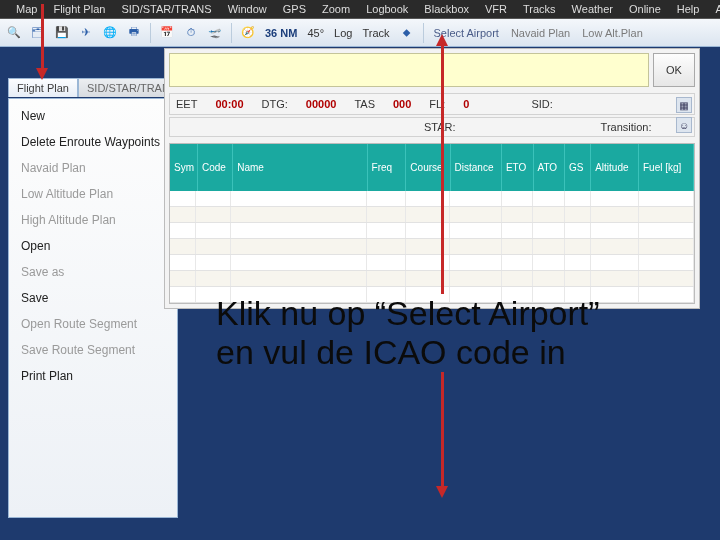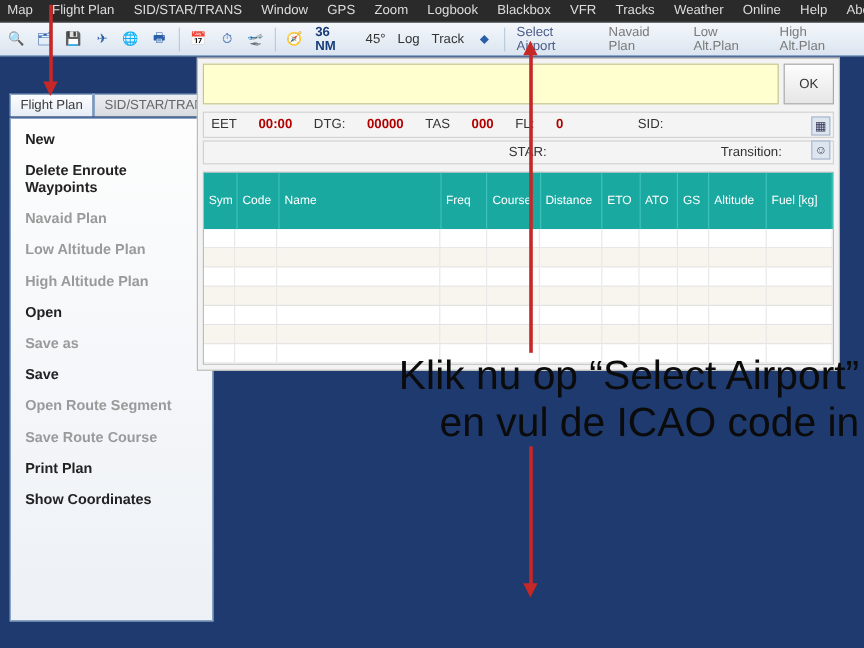--- a/index.html
+++ b/index.html
@@ -9,21 +9,21 @@
     background: #1e3a6e;
     width: 720px;
     height: 540px;
     overflow: hidden;
     position: relative;
   }
   .menubar {
     display: flex;
     background: #2a2a2a;
     color: #ddd;
-    padding: 2px 2px;
+    padding: 2px 12px;
     gap: 8px;
     font-size: 11px;
     border-bottom: 1px solid #555;
   }
   .menubar span { padding: 1px 4px; white-space: nowrap; }
   .toolbar {
     display: flex;
     align-items: center;
     height: 28px;
     background: linear-gradient(#f4f7fb,#dbe5f0);
@@ -63,21 +63,20 @@
     background:linear-gradient(#fdfdfd,#edf1f6);
     border:1px solid #9bb7d6;
     height:420px;
     padding:4px 0;
   }
   .sidebar .item {
     padding:6px 12px;
     font-size:12px;
     color:#222;
     cursor:pointer;
-    font-weight:bold;
   }
   .sidebar .item.dim { color:#9a9a9a; }
   .workpane {
     position:absolute;
     top:48px; left:164px;
     width:536px;
     background:#f3f3f3;
     border:1px solid #bcbcbc;
     padding:4px;
   }
@@ -176,21 +175,20 @@
   .arrow-down-head::after{ bottom:-10px; border-top:12px solid #c62828; }
   .arrow-up-head::after{ top:-10px; border-bottom:12px solid #c62828; }
   .callout {
     position:absolute;
     top:294px; left:216px;
     font-family: Arial, sans-serif;
     font-size:34px;
     color:#0b0b0b;
     line-height:1.15;
     width:500px;
-    text-align:right;
   }
 </style>
 </head>
 <body>
 
 <div class="menubar">
   <span>Map</span>
   <span>Flight Plan</span>
   <span>SID/STAR/TRANS</span>
   <span>Window</span>
@@ -221,41 +219,39 @@
   <div class="tb-icon">🧭</div>
   <div class="tb-text" style="font-weight:600;color:#1a3d7a">36 NM</div>
   <div class="tb-text">45°</div>
   <div class="tb-text">Log</div>
   <div class="tb-text">Track</div>
   <div class="tb-icon">⬥</div>
   <div class="tb-sep"></div>
   <span class="tb-link primary">Select Airport</span>
   <span class="tb-link">Navaid Plan</span>
   <span class="tb-link">Low Alt.Plan</span>
-  <span class="tb-link">High Alt.Plan</span>
 </div>
 
 <div class="tabstrip">
   <div class="tab">Flight Plan</div>
   <div class="tab inactive">SID/STAR/TRANS</div>
 </div>
 
 <div class="sidebar">
   <div class="item">New</div>
   <div class="item">Delete Enroute Waypoints</div>
   <div class="item dim">Navaid Plan</div>
   <div class="item dim">Low Altitude Plan</div>
   <div class="item dim">High Altitude Plan</div>
   <div class="item">Open</div>
   <div class="item dim">Save as</div>
   <div class="item">Save</div>
   <div class="item dim">Open Route Segment</div>
-  <div class="item dim">Save Route Course</div>
+  <div class="item dim">Save Route Segment</div>
   <div class="item">Print Plan</div>
-  <div class="item">Show Coordinates</div>
 </div>
 
 <div class="workpane">
   <div class="searchrow">
     <div class="yellowbox"></div>
     <div class="okbtn">OK</div>
   </div>
 
   <div class="inforow" style="position:relative">
     <span class="lbl">EET</span>

